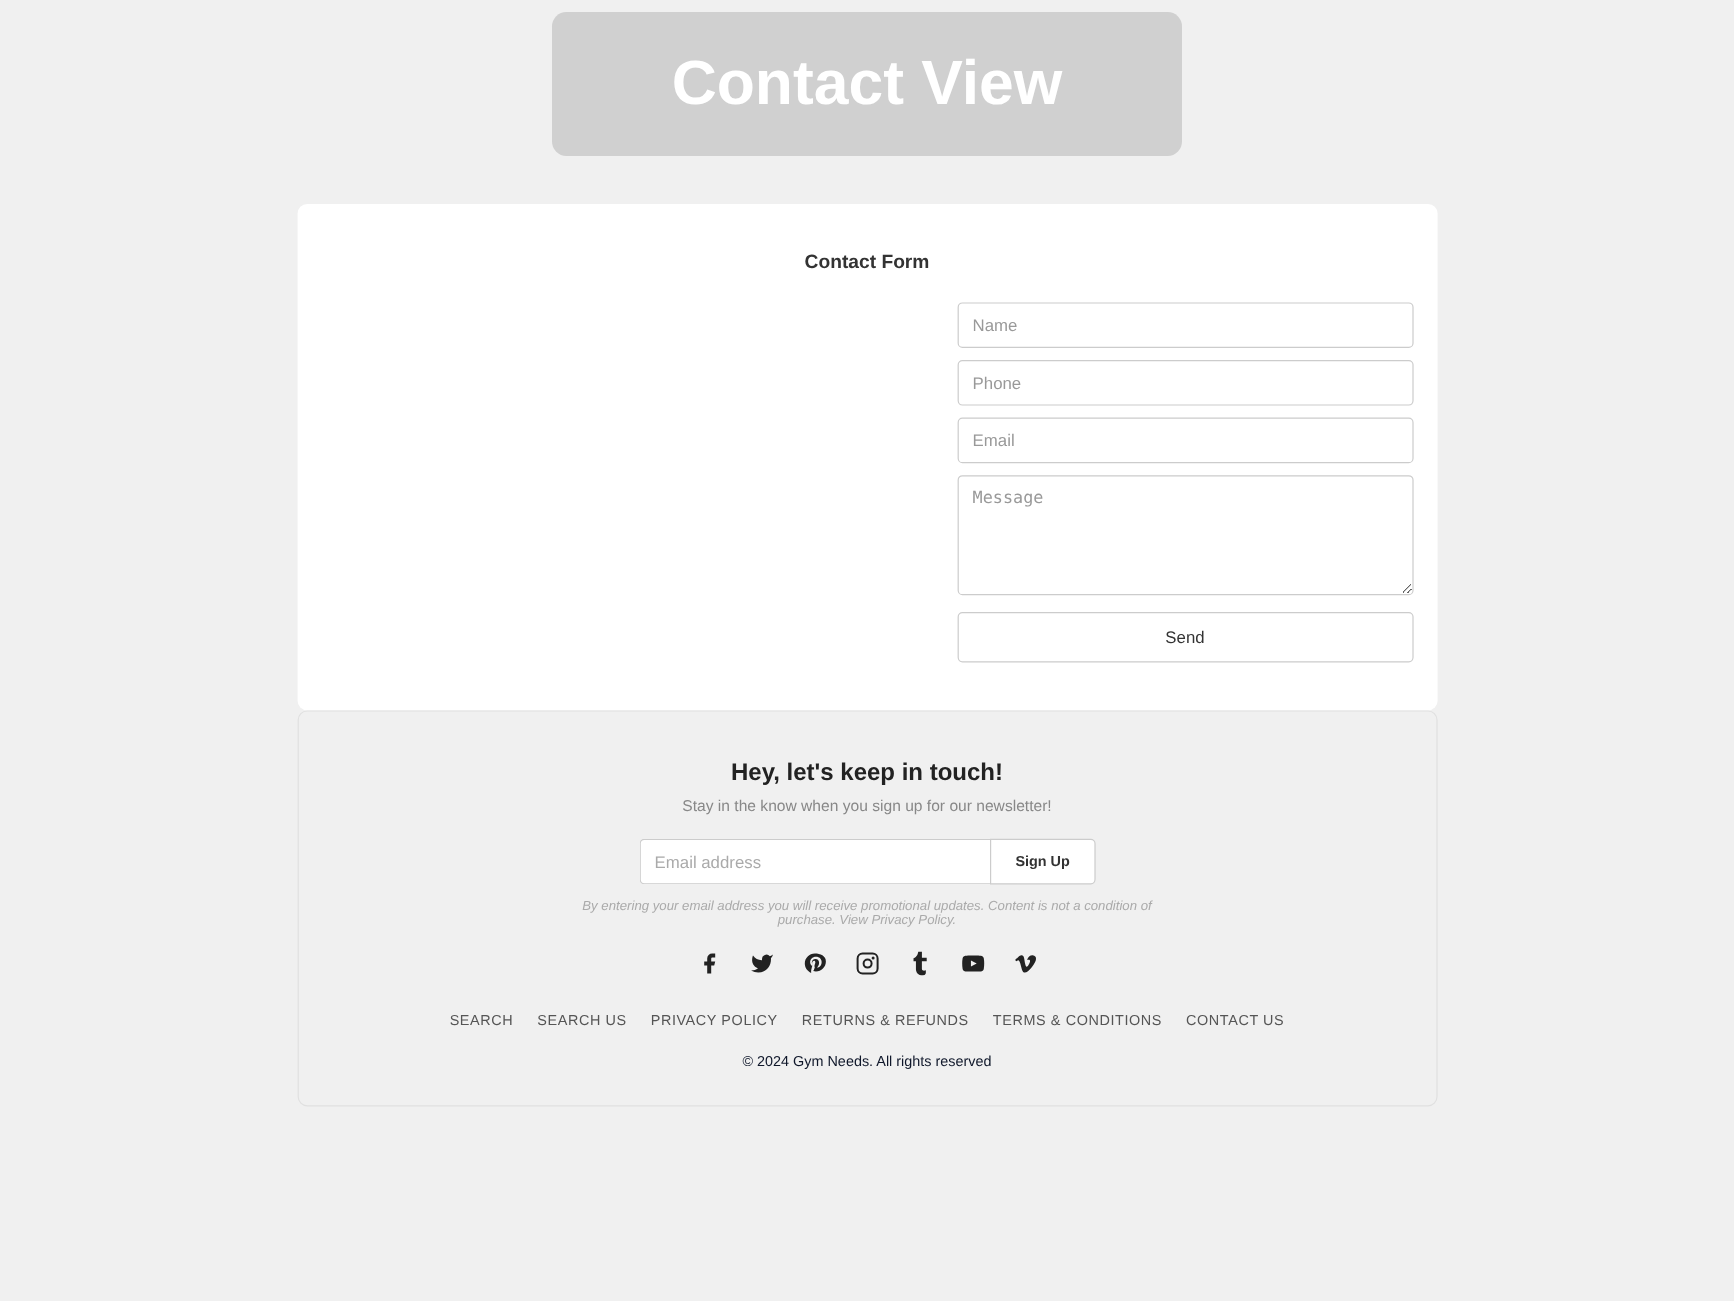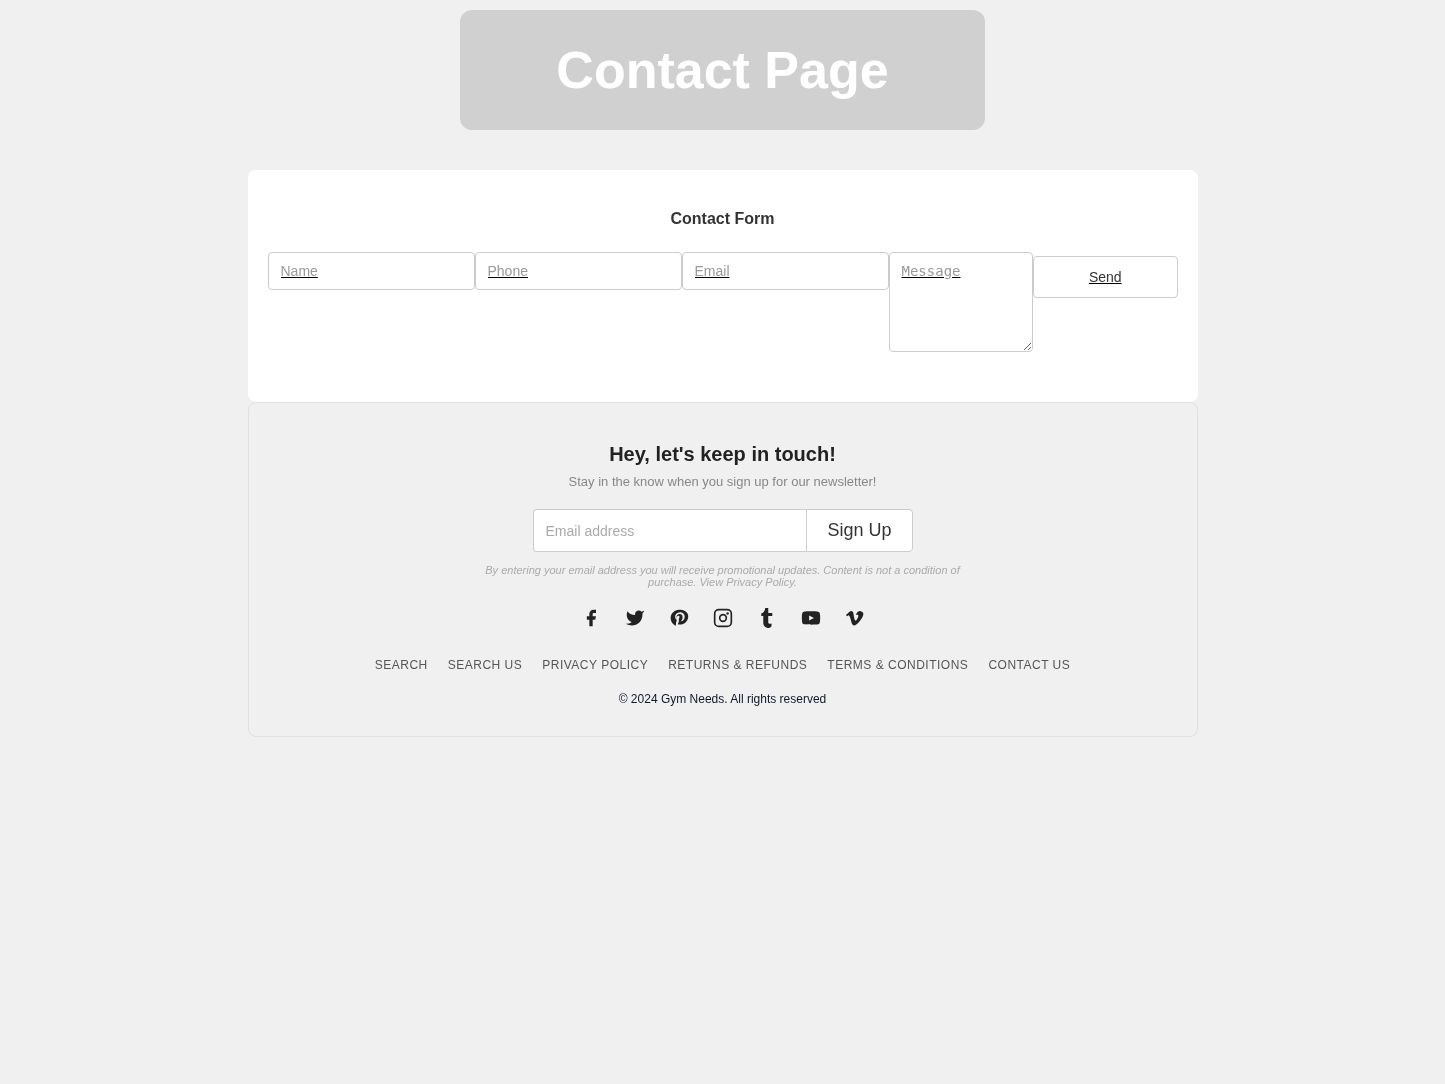--- a/index.html
+++ b/index.html
@@ -49,23 +49,23 @@
     .contact-form-title {
       text-align: center;
       font-size: 16px;
       font-weight: 600;
       color: #333;
       margin-bottom: 24px;
     }
 
     .form-container {
       display: flex;
-      align-items: flex-start;
+      flex-direction: column;
+      align-items: flex-end;
       width: 100%;
-      text-decoration: underline;
     }
 
     .form-input {
       width: 380px;
       padding: 10px 12px;
       border: 1px solid #ccc;
       border-radius: 4px;
       font-size: 14px;
       color: #666;
       margin-bottom: 10px;
@@ -153,22 +153,22 @@
 
     .newsletter-email::placeholder {
       color: #aaa;
     }
 
     .signup-button {
       padding: 10px 20px;
       background-color: #ffffff;
       border: 1px solid #ccc;
       border-radius: 0 4px 4px 0;
-      font-size: 18px;
-      font-weight: 400;
+      font-size: 12px;
+      font-weight: 700;
       color: #333;
       cursor: pointer;
     }
 
     .privacy-text {
       font-size: 11px;
       color: #aaa;
       text-align: center;
       margin-bottom: 20px;
       max-width: 500px;
@@ -217,21 +217,21 @@
     .icon-svg {
       width: 20px;
       height: 20px;
       fill: #222;
     }
   </style>
 </head>
 <body>
 
 <div class="hero-banner">
-  <h1 class="hero-title">Contact Page</h1>
+  <h1 class="hero-title">Contact View</h1>
 </div>
 
 <div class="main-card">
   <h2 class="contact-form-title">Contact Form</h2>
   <div class="form-container">
     <input type="text" class="form-input" placeholder="Name" style="">
     <input type="tel" class="form-input" placeholder="Phone" style="">
     <input type="email" class="form-input" placeholder="Email" style="">
     <textarea class="form-textarea" placeholder="Message" style=""></textarea>
     <button class="send-button">Send</button>

